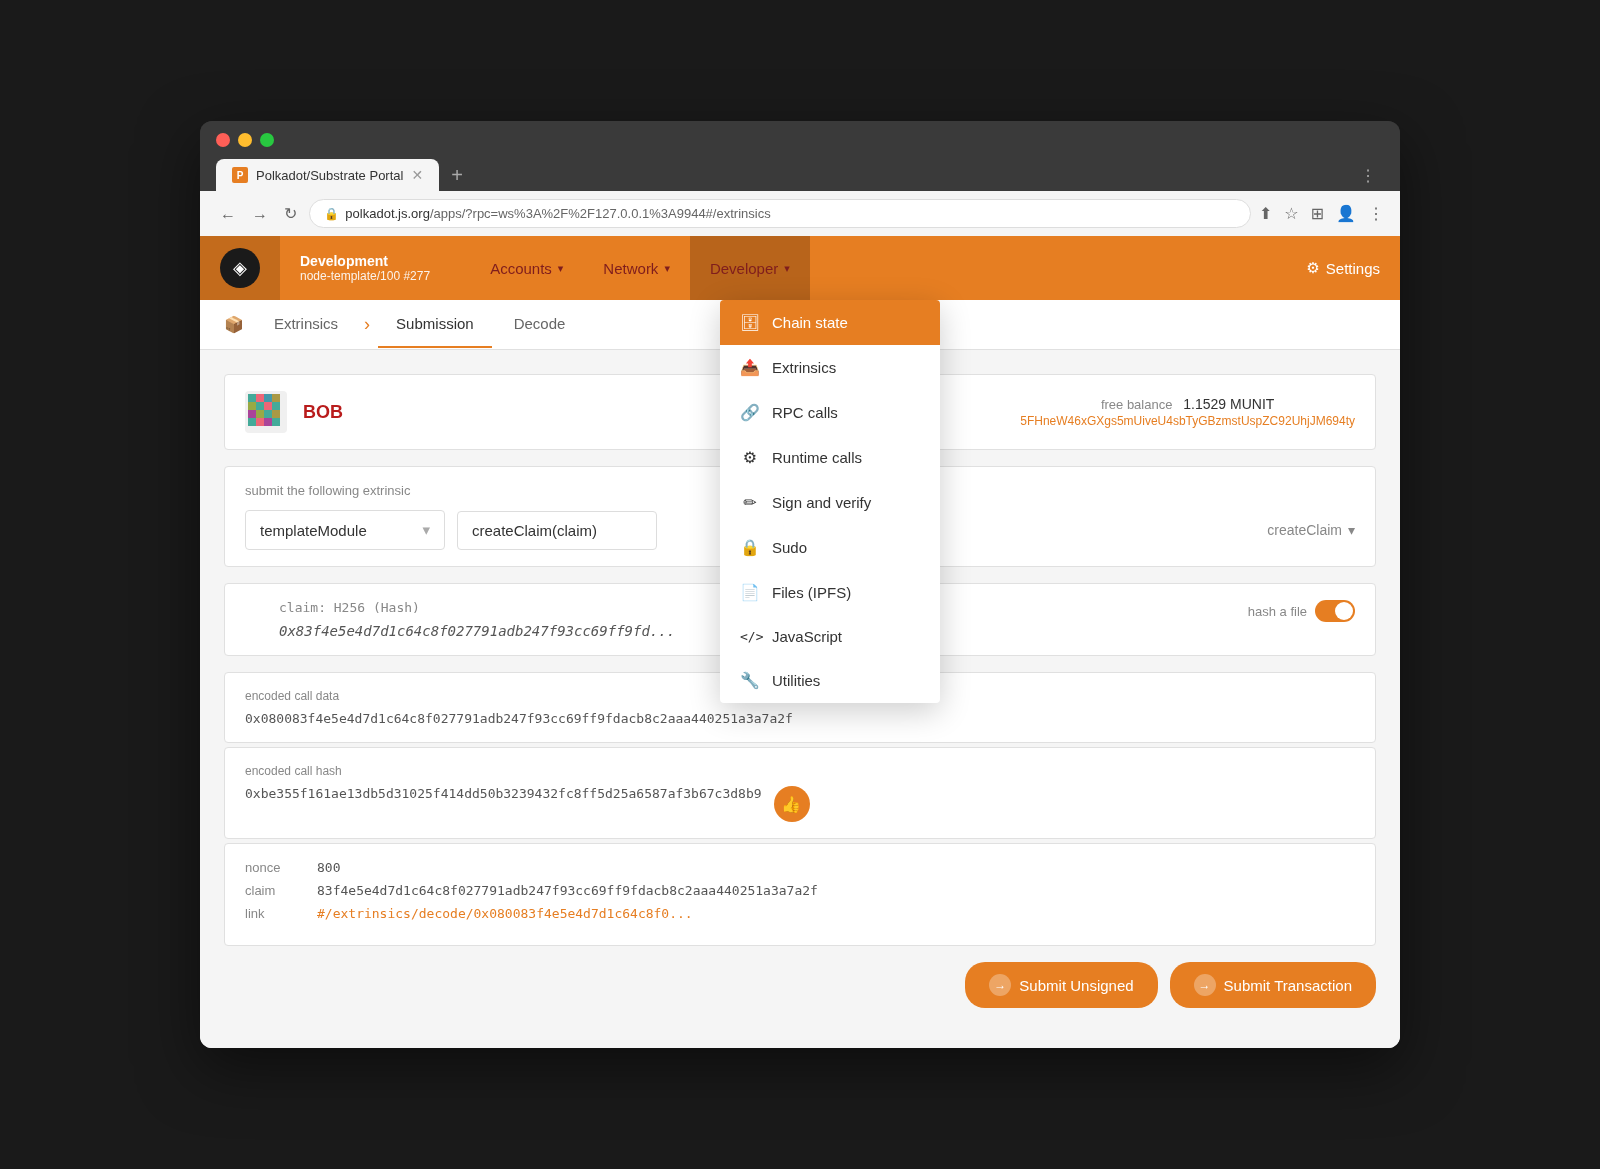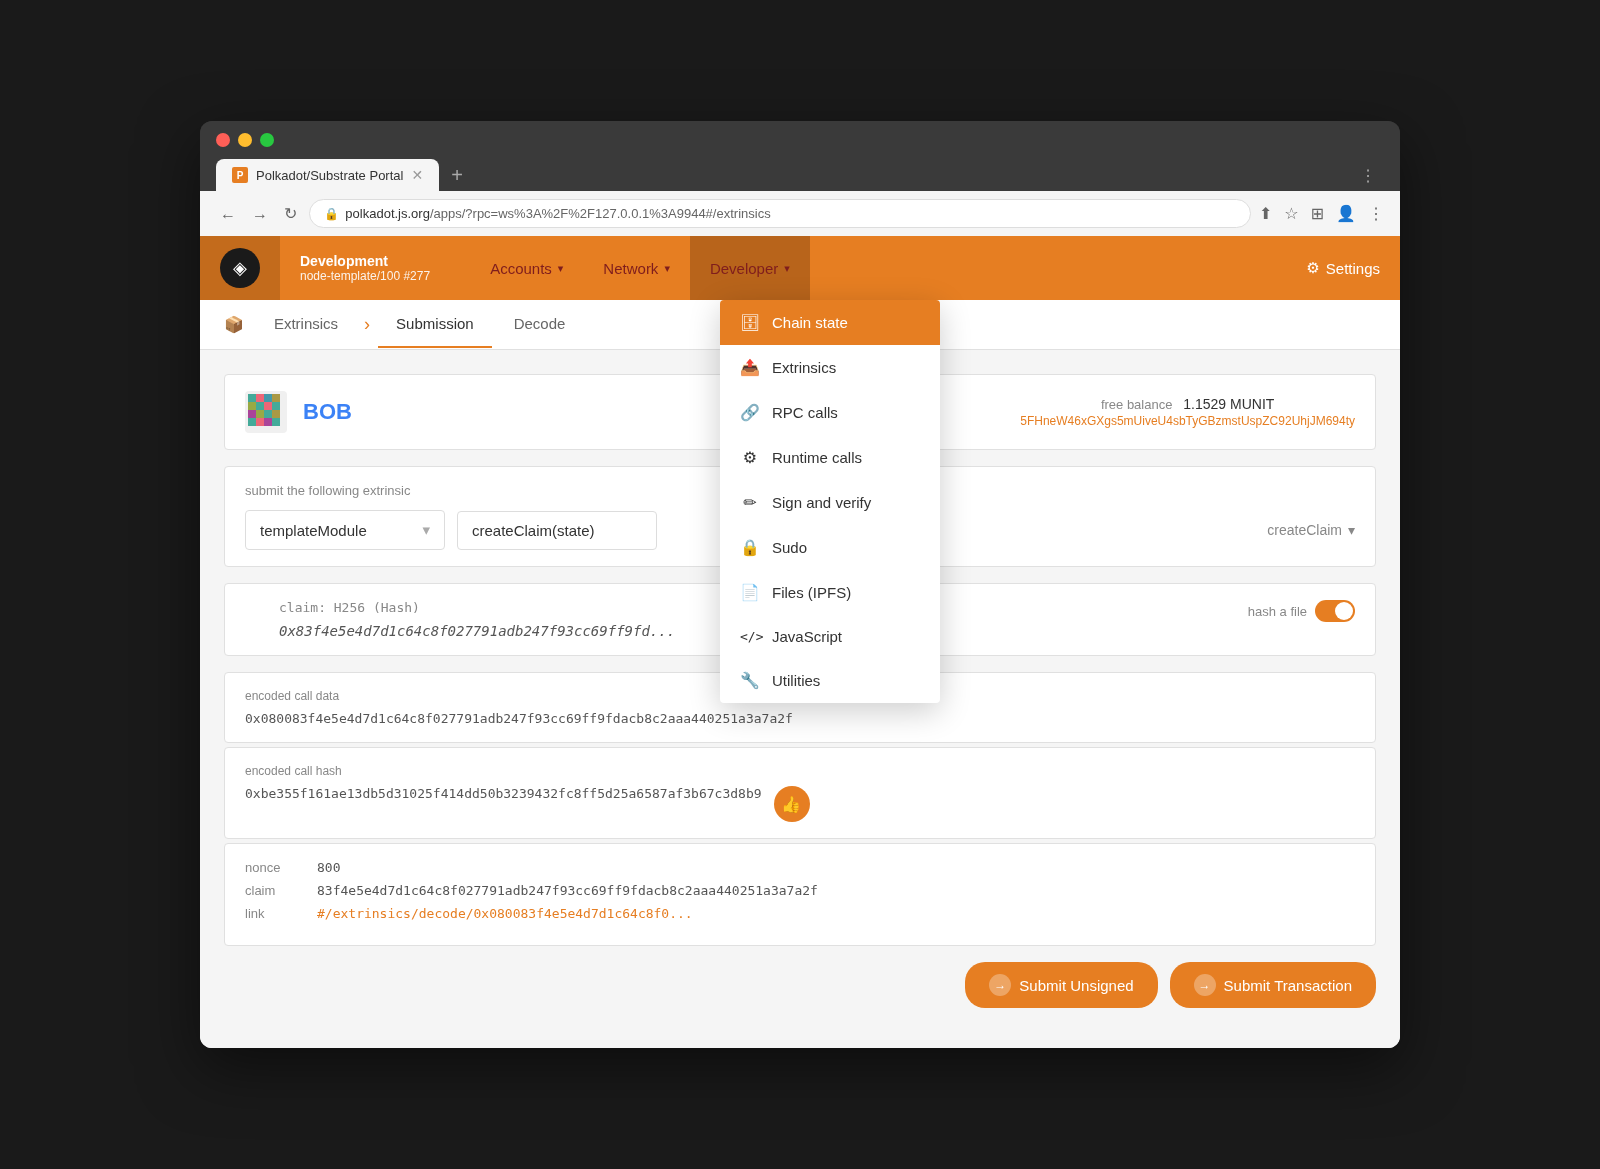--- a/index.html
+++ b/index.html
@@ -250,23 +250,23 @@
     }
     .account-avatar svg { width: 100%; height: 100%; }
     .account-info {
       flex: 1;
     }
     .account-label {
       color: #888;
       font-size: 13px;
     }
     .account-name {
-      font-size: 22px;
+      font-size: 18px;
       font-weight: 600;
-      color: #3b82f6;
+      color: #b91c1c;
     }
     .account-meta {
       margin-left: auto;
       text-align: center;
       font-size: 13px;
     }
     .account-balance-label { color: #888; }
     .account-balance-value { color: #333; font-size: 14px; }
     .account-address {
       color: #e67e22;
@@ -679,21 +679,21 @@
 
       <div class="content-card">
         <div class="extrinsic-section">
           <div class="extrinsic-label">submit the following extrinsic</div>
           <div class="extrinsic-inputs">
             <div class="extrinsic-module">
               <span>templateModule</span>
               <span style="margin-left:auto;color:#aaa;">▾</span>
             </div>
             <div class="extrinsic-call">
-              <span>createClaim(state)</span>
+              <span>createClaim(claim)</span>
             </div>
             <div class="claim-result">
               <span>createClaim</span>
               <span>▾</span>
             </div>
           </div>
         </div>
       </div>
 
       <div class="claim-params">

